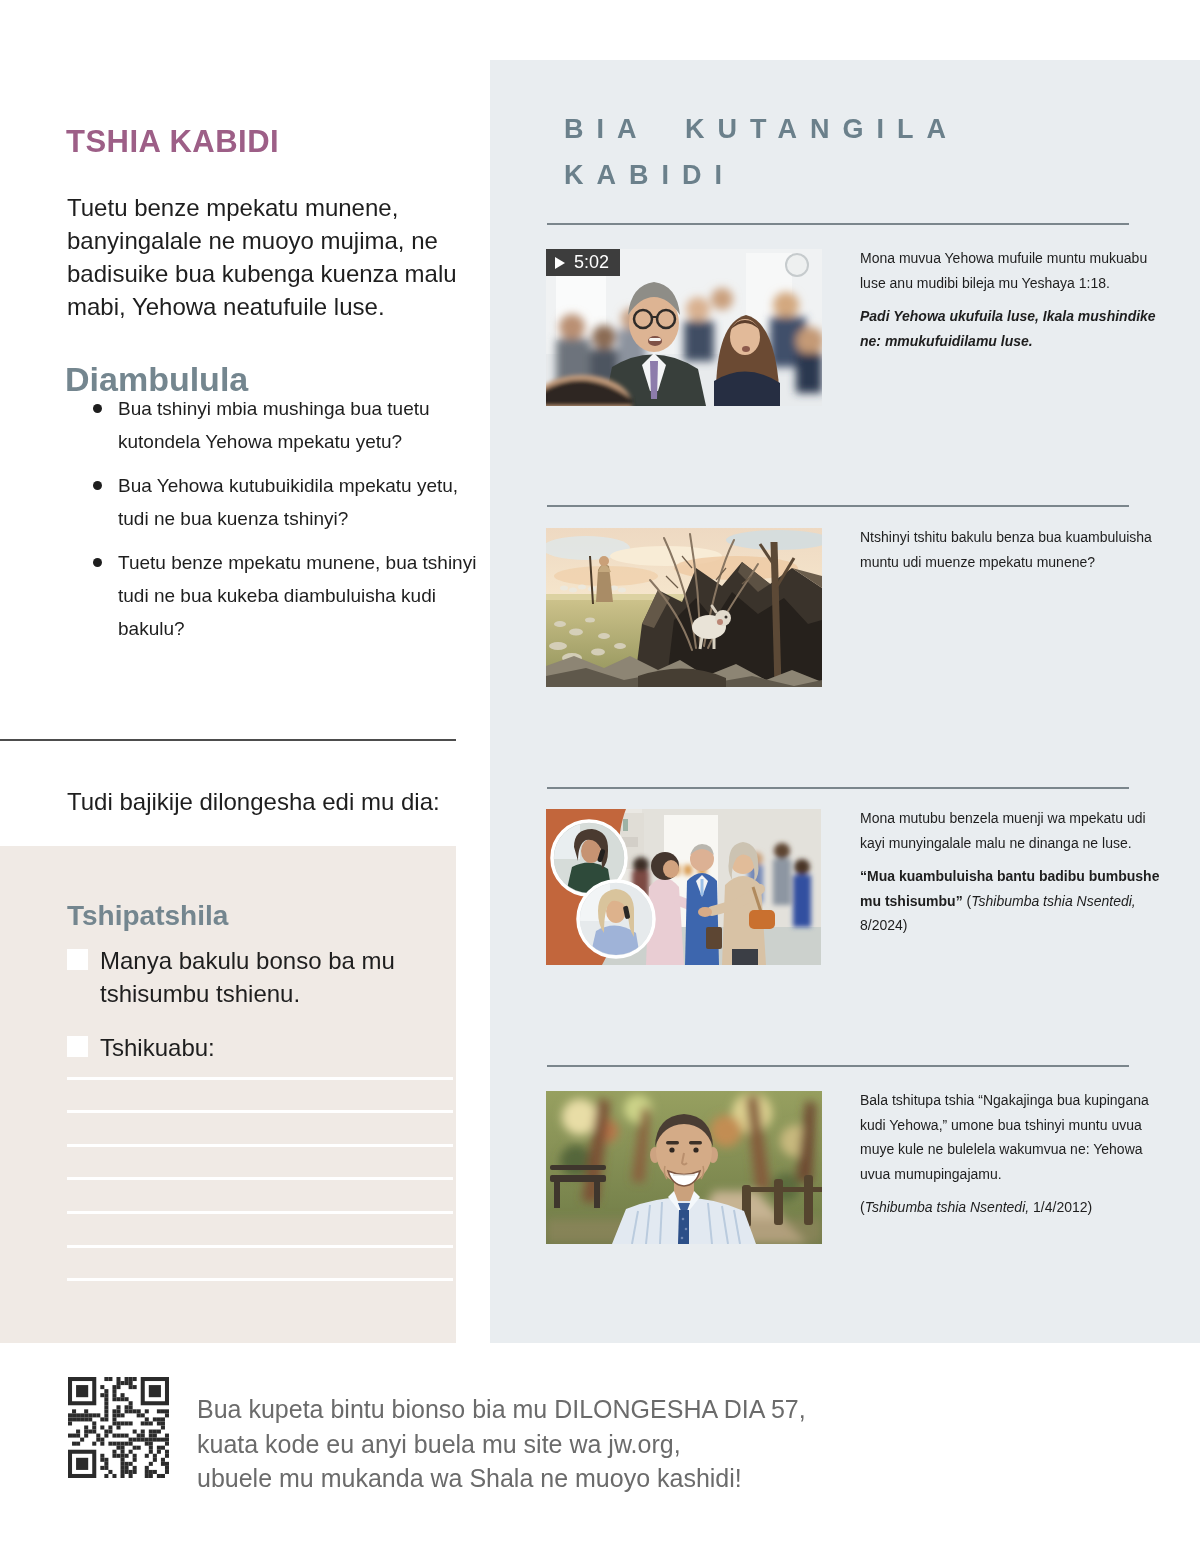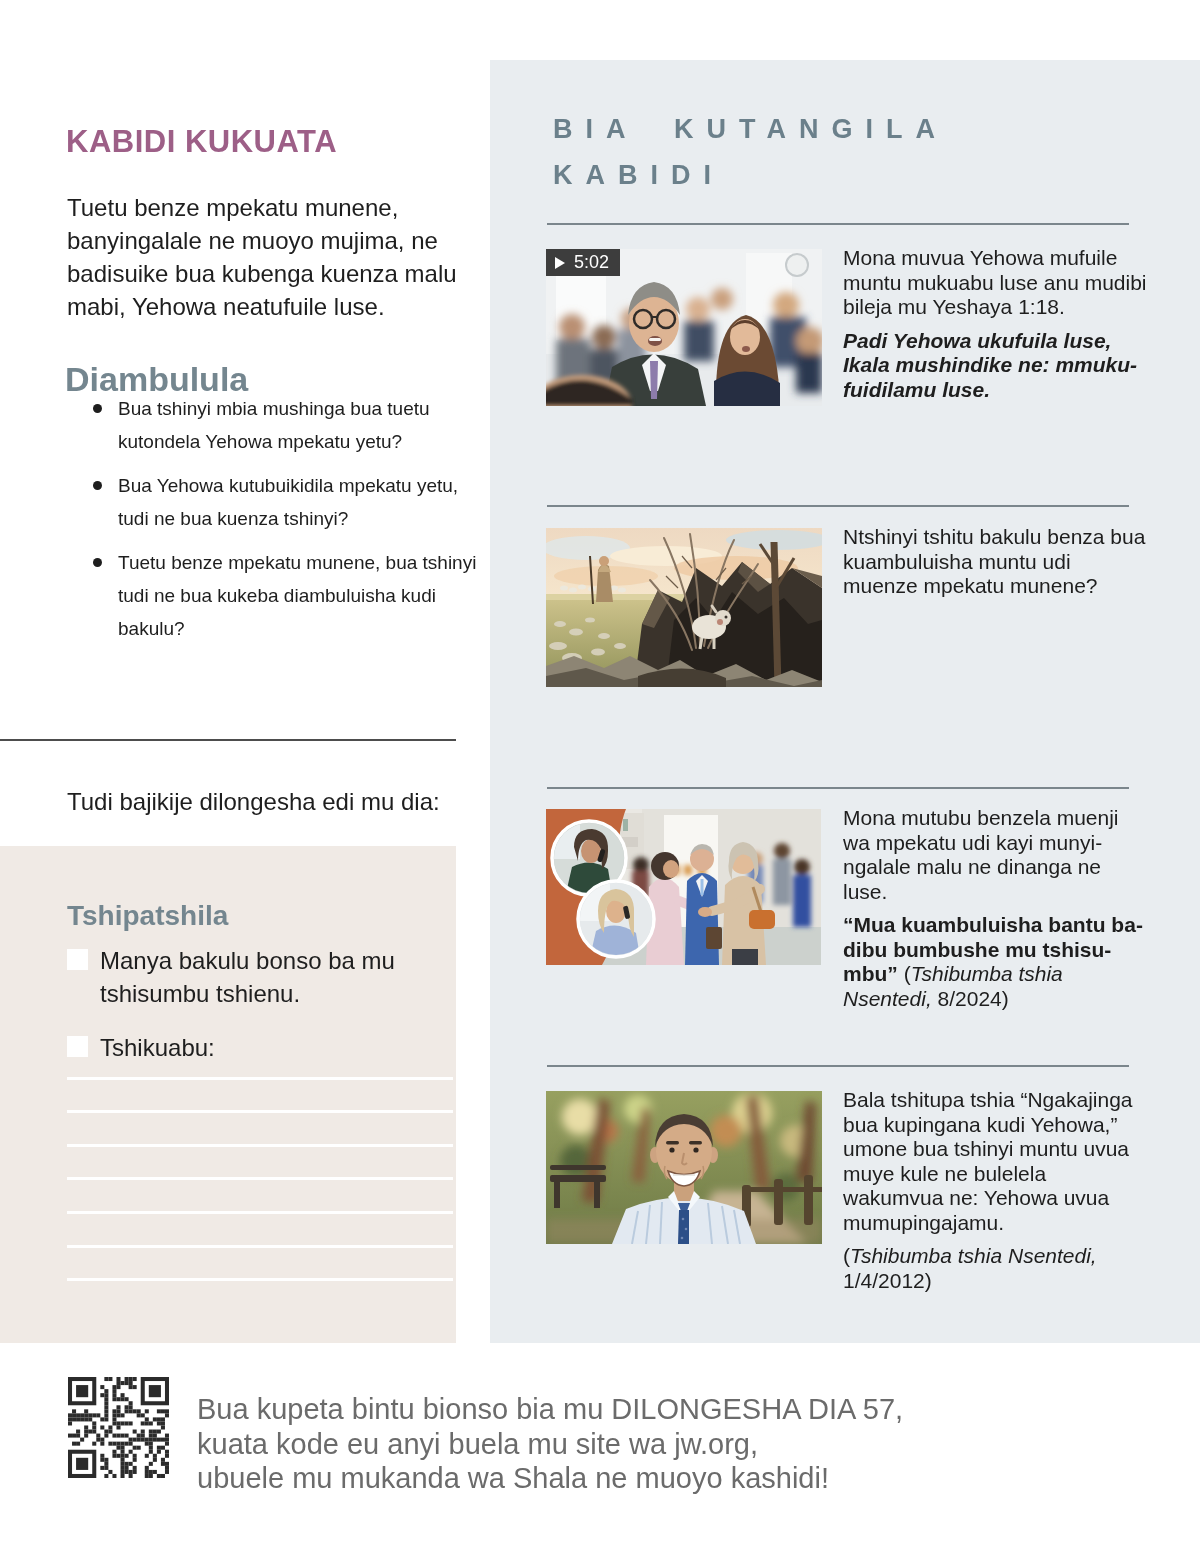--- a/index.html
+++ b/index.html
@@ -24,55 +24,55 @@
   .goal-item-2{top:185px;}
   .checkbox{position:absolute;left:0;top:5px;width:21px;height:21px;background:#ffffff;}
   .goal-item-label{display:block;margin-left:33px;font-size:24px;line-height:33px;}
   .wline{position:absolute;left:67px;width:386px;height:3px;background:#ffffff;}
   .wline:nth-of-type(1){top:231px}.wline:nth-of-type(2){top:264px}.wline:nth-of-type(3){top:298px}
   .wline:nth-of-type(4){top:331px}.wline:nth-of-type(5){top:365px}.wline:nth-of-type(6){top:399px}
   .wline:nth-of-type(7){top:432px}
 
   
   .panel{left:490px;top:60px;width:710px;height:1283px;background:#e9edf0;}
-  .panel-title{position:absolute;left:63px;top:46px;font-size:27px;font-weight:bold;color:#6b808b;
+  .panel-title{position:absolute;left:74px;top:46px;font-size:27px;font-weight:bold;color:#6b808b;
                letter-spacing:13px;word-spacing:16px;line-height:46px;}
   .divider{position:absolute;left:57px;width:582px;height:0;border-top:2px solid #7b868c;}
   .d1{top:163px}.d2{top:445px}.d3{top:727px}.d4{top:1005px}
   .sec-img{position:absolute;left:56px;overflow:hidden;background:#cccccc;}
   .img1{top:189px;width:276px;height:157px;}
   .img2{top:468px;width:276px;height:159px;}
   .img3{top:749px;width:275px;height:156px;}
   .img4{top:1031px;width:276px;height:153px;}
   .sec-img svg{display:block;width:100%;height:100%;}
-  .sec-text{position:absolute;left:353px;width:308px;font-size:21px;line-height:24.5px;}
+  .sec-text{position:absolute;left:370px;width:308px;font-size:14px;line-height:24.5px;}
   .t1{top:186px}.t2{top:465px}.t3{top:746px}.t4{top:1028px}
   .sec-quote{margin-top:9px;font-weight:bold;}
   .quote-italic{font-style:italic;}
   .src-name{font-style:italic;font-weight:normal;}
   .src-plain{font-weight:normal;}
   .sec-source{margin-top:9px;}
 
   .video-badge{position:absolute;left:0;top:0;height:27px;display:flex;align-items:center;gap:9px;
                padding:0 11px 0 9px;background:#3d3d3d;color:#ffffff;font-size:18px;}
   .play-tri{width:0;height:0;border-left:10px solid #ffffff;border-top:6px solid transparent;border-bottom:6px solid transparent;}
 
   
   .qr{left:68px;top:1377px;width:101px;height:101px;}
   .qr svg{display:block;width:100%;height:100%;}
-  .footer-text{left:197px;top:1392px;width:560px;font-size:29px;line-height:34.5px;color:#6b6b6b;}
+  .footer-text{left:197px;top:1392px;width:560px;font-size:25px;line-height:34.5px;color:#6b6b6b;}
   .footer-line{white-space:nowrap;}
   .footer-italic{text-align:center;}
 </style>
 </head>
 <body>
 
 <div class="page">
 
-  <h1 class="abs intro-title">KABIDI KUKUATA</h1>
+  <h1 class="abs intro-title">TSHIA KABIDI</h1>
   <p class="abs intro-text">Tuetu benze mpekatu munene, banyingalale ne muoyo mujima, ne badisuike bua kubenga kuenza malu mabi, Yehowa neatufuile luse.</p>
 
   <h2 class="abs review-title">Diambulula</h2>
   <ul class="abs review-list" style="list-style:none;margin:0;padding:0;">
     <li class="review-item">
       <span class="bullet-dot"></span>
       <span>Bua tshinyi mbia mushinga bua tuetu kutondela Yehowa mpekatu yetu?</span>
     </li>
     <li class="review-item">
       <span class="bullet-dot"></span>

